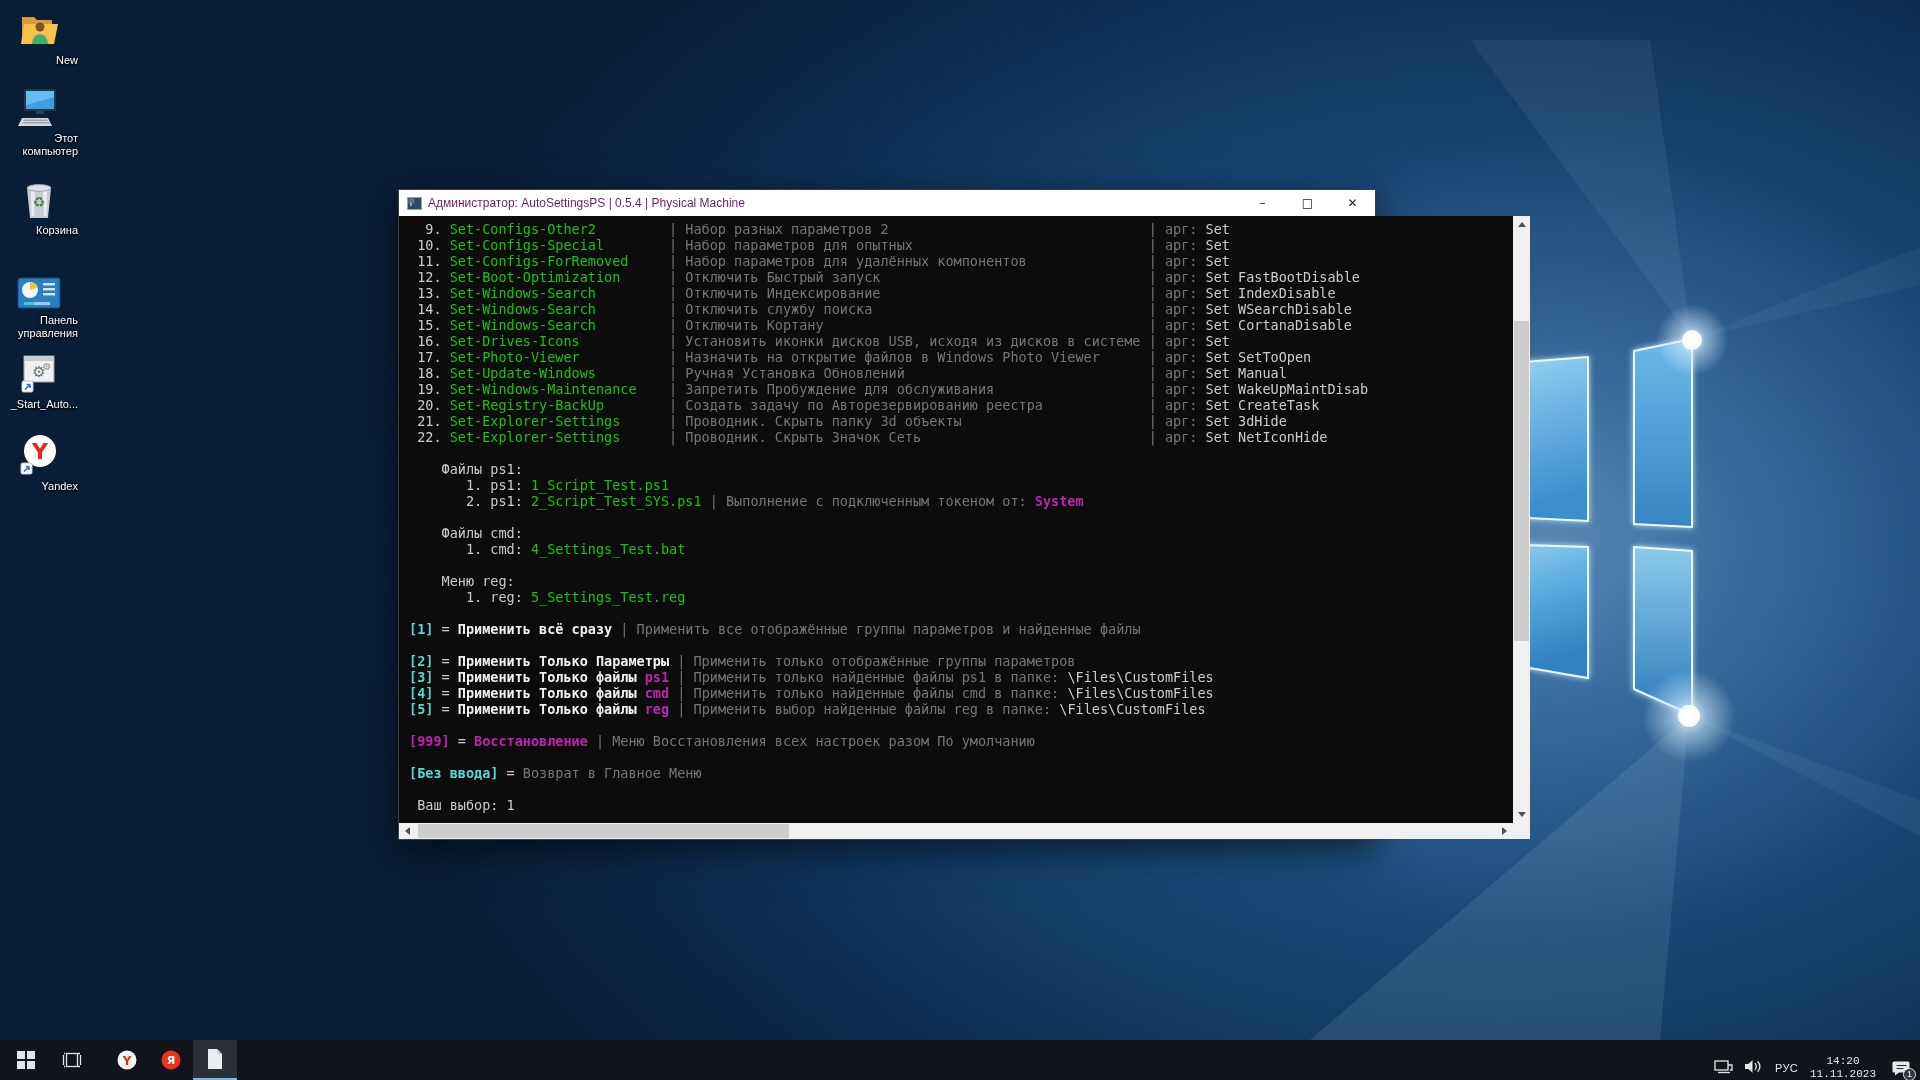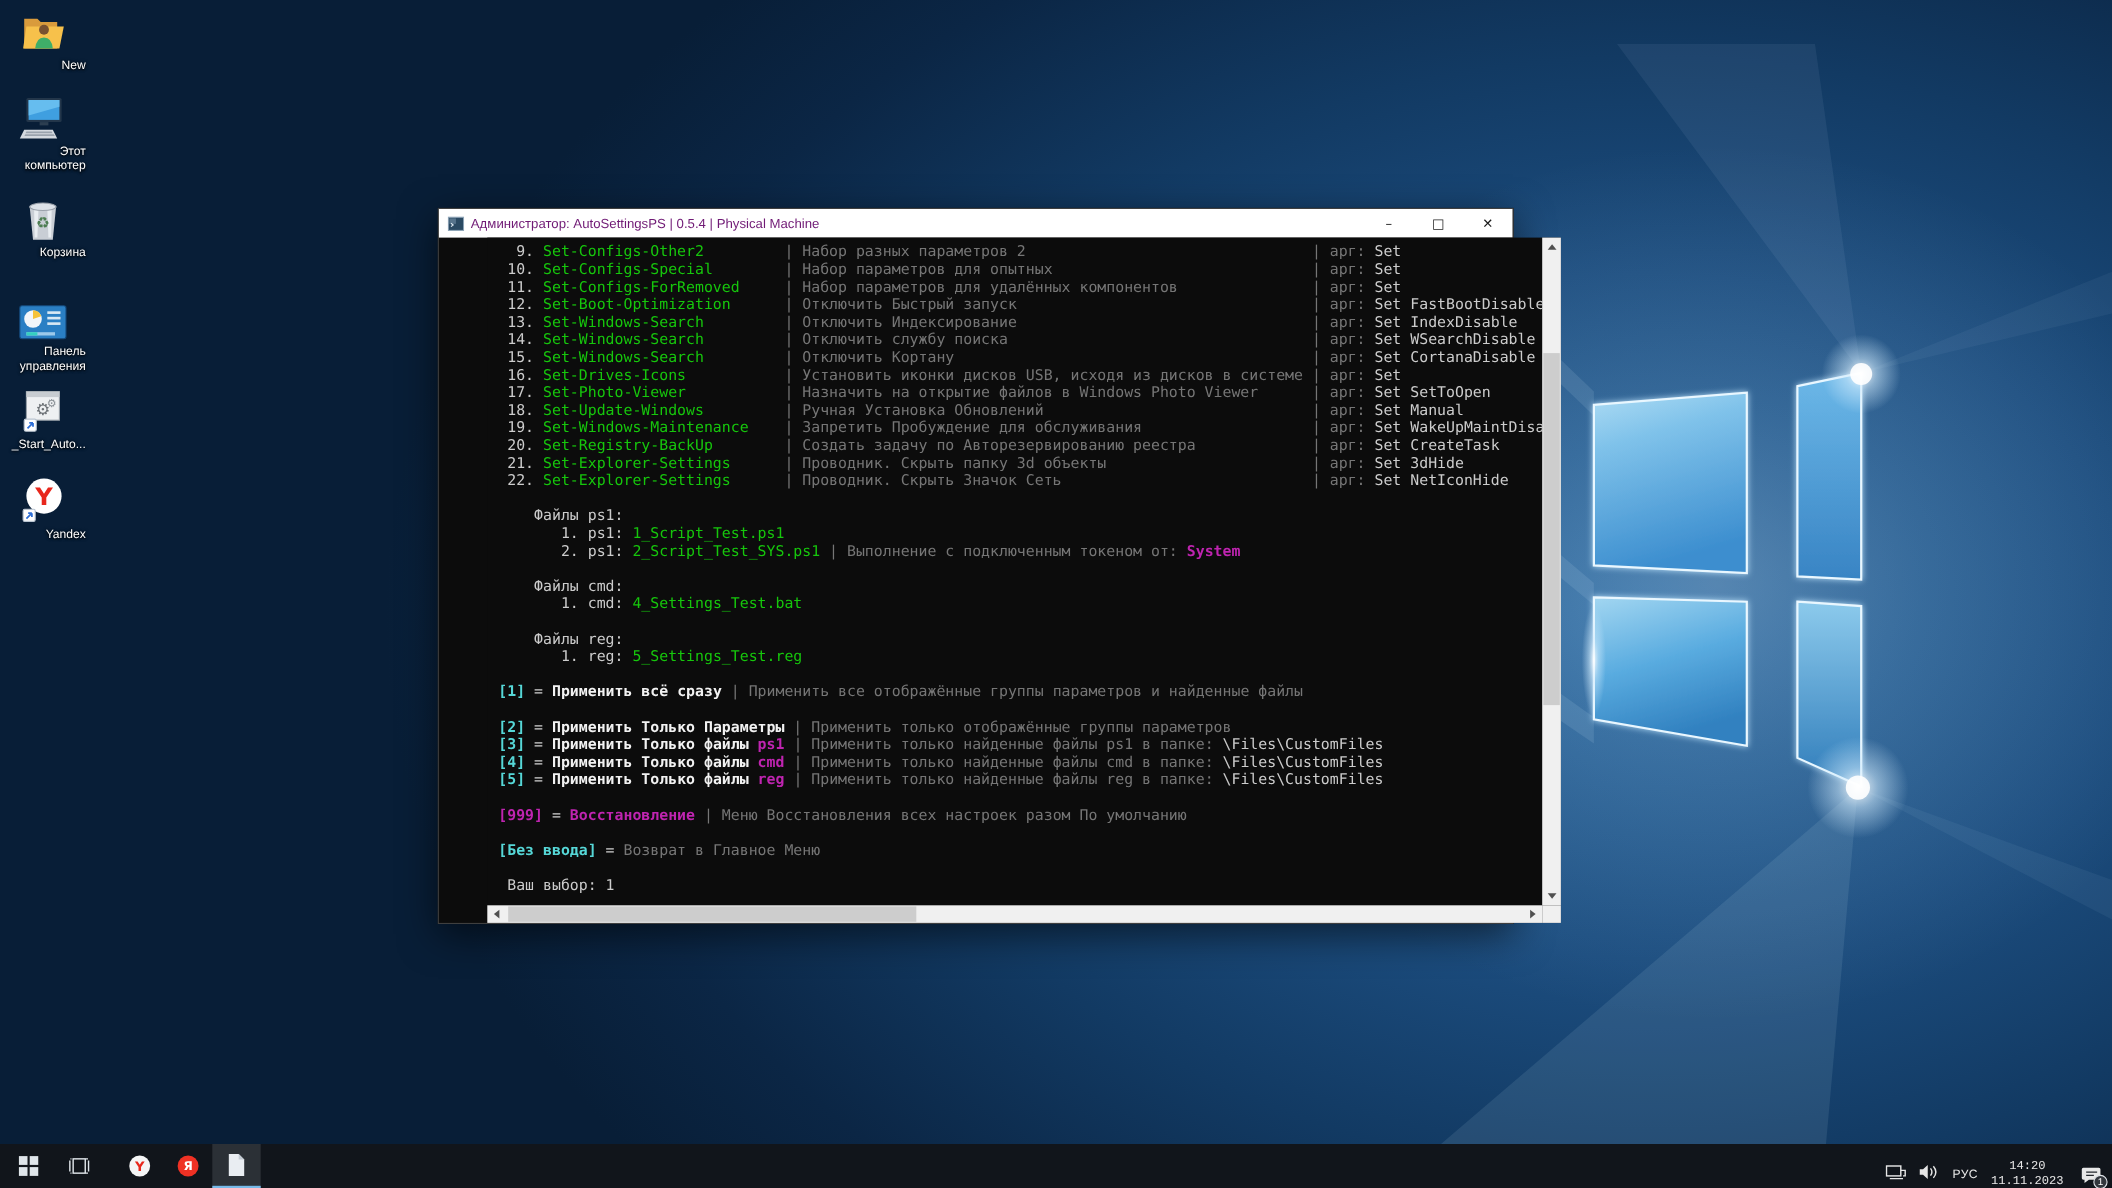--- a/index.html
+++ b/index.html
@@ -19,21 +19,21 @@
 
   
   .win { position:absolute; left:398px; top:189px; width:978px; height:651px;
     border:1px solid #3f3f3f; box-shadow:0 10px 34px rgba(0,0,0,.6); background:#0c0c0c; }
   .titlebar { height:26px; background:#ffffff; display:flex; align-items:center; }
   .titlebar .wicon { margin:0 6px 0 8px; display:flex; }
   .titlebar .ttl { font-size:12px; color:#701a75; flex:1 1 auto; white-space:nowrap; overflow:hidden; }
   .capbtns { display:flex; height:26px; }
   .capbtn { width:45px; height:26px; display:flex; align-items:center; justify-content:center;
     font-size:12px; color:#1a1a1a; font-family:"DejaVu Sans", sans-serif; }
-  .console-body { position:relative; width:976px; height:623px; background:#0c0c0c;margin-left:44px; }
+  .console-body { position:relative; width:1131px; height:623px; background:#0c0c0c; }
   .console-text { position:absolute; left:0; top:0; right:17px; bottom:16px; overflow:hidden;
     padding:5px 0 0 10px; font:13.5px/16px "DejaVu Sans Mono", monospace; }
   .cl { height:16px; white-space:pre; }
   .s-w { color:#cccccc; }
   .s-d { color:#767676; }
   .s-g { color:#16c60c; }
   .s-c { color:#56d7d7; font-weight:bold; }
   .s-m { color:#bf24b0; font-weight:bold; }
   .s-b { color:#f2f2f2; font-weight:bold; }
 
@@ -231,29 +231,29 @@
         <div class="cl"><span class="s-w"> 21. </span><span class="s-g">Set-Explorer-Settings      </span><span class="s-d">| Проводник. Скрыть папку 3d объекты                       | арг: </span><span class="s-w">Set 3dHide</span></div>
         <div class="cl"><span class="s-w"> 22. </span><span class="s-g">Set-Explorer-Settings      </span><span class="s-d">| Проводник. Скрыть Значок Сеть                            | арг: </span><span class="s-w">Set NetIconHide</span></div>
         <div class="cl"></div>
         <div class="cl"><span class="s-w">    Файлы ps1:</span></div>
         <div class="cl"><span class="s-w">       1. ps1: </span><span class="s-g">1_Script_Test.ps1</span></div>
         <div class="cl"><span class="s-w">       2. ps1: </span><span class="s-g">2_Script_Test_SYS.ps1</span><span class="s-d"> | Выполнение с подключенным токеном от: </span><span class="s-m">System</span></div>
         <div class="cl"></div>
         <div class="cl"><span class="s-w">    Файлы cmd:</span></div>
         <div class="cl"><span class="s-w">       1. cmd: </span><span class="s-g">4_Settings_Test.bat</span></div>
         <div class="cl"></div>
-        <div class="cl"><span class="s-w">    Файлы reg:</span></div>
+        <div class="cl"><span class="s-w">    Меню reg:</span></div>
         <div class="cl"><span class="s-w">       1. reg: </span><span class="s-g">5_Settings_Test.reg</span></div>
         <div class="cl"></div>
         <div class="cl"><span class="s-c">[1]</span><span class="s-w"> = </span><span class="s-b">Применить всё сразу </span><span class="s-d">| Применить все отображённые группы параметров и найденные файлы</span></div>
         <div class="cl"></div>
         <div class="cl"><span class="s-c">[2]</span><span class="s-w"> = </span><span class="s-b">Применить Только Параметры </span><span class="s-d">| Применить только отображённые группы параметров</span></div>
         <div class="cl"><span class="s-c">[3]</span><span class="s-w"> = </span><span class="s-b">Применить Только файлы </span><span class="s-m">ps1</span><span class="s-b"> </span><span class="s-d">| Применить только найденные файлы ps1 в папке: </span><span class="s-w">\Files\CustomFiles</span></div>
         <div class="cl"><span class="s-c">[4]</span><span class="s-w"> = </span><span class="s-b">Применить Только файлы </span><span class="s-m">cmd</span><span class="s-b"> </span><span class="s-d">| Применить только найденные файлы cmd в папке: </span><span class="s-w">\Files\CustomFiles</span></div>
-        <div class="cl"><span class="s-c">[5]</span><span class="s-w"> = </span><span class="s-b">Применить Только файлы </span><span class="s-m">reg</span><span class="s-b"> </span><span class="s-d">| Применить только найденные файлы reg в папке: </span><span class="s-w">\Files\CustomFiles</span></div>
+        <div class="cl"><span class="s-c">[5]</span><span class="s-w"> = </span><span class="s-b">Применить Только файлы </span><span class="s-m">reg</span><span class="s-b"> </span><span class="s-d">| Применить выбор найденные файлы reg в папке: </span><span class="s-w">\Files\CustomFiles</span></div>
         <div class="cl"></div>
         <div class="cl"><span class="s-m">[999]</span><span class="s-w"> = </span><span class="s-m">Восстановление </span><span class="s-d">| Меню Восстановления всех настроек разом По умолчанию</span></div>
         <div class="cl"></div>
         <div class="cl"><span class="s-c">[Без ввода]</span><span class="s-w"> = </span><span class="s-d">Возврат в Главное Меню</span></div>
         <div class="cl"></div>
         <div class="cl"><span class="s-w"> Ваш выбор: 1</span></div>
       </div>
 
     <div class="vscroll">
       <div class="varrow" style="top:0">

